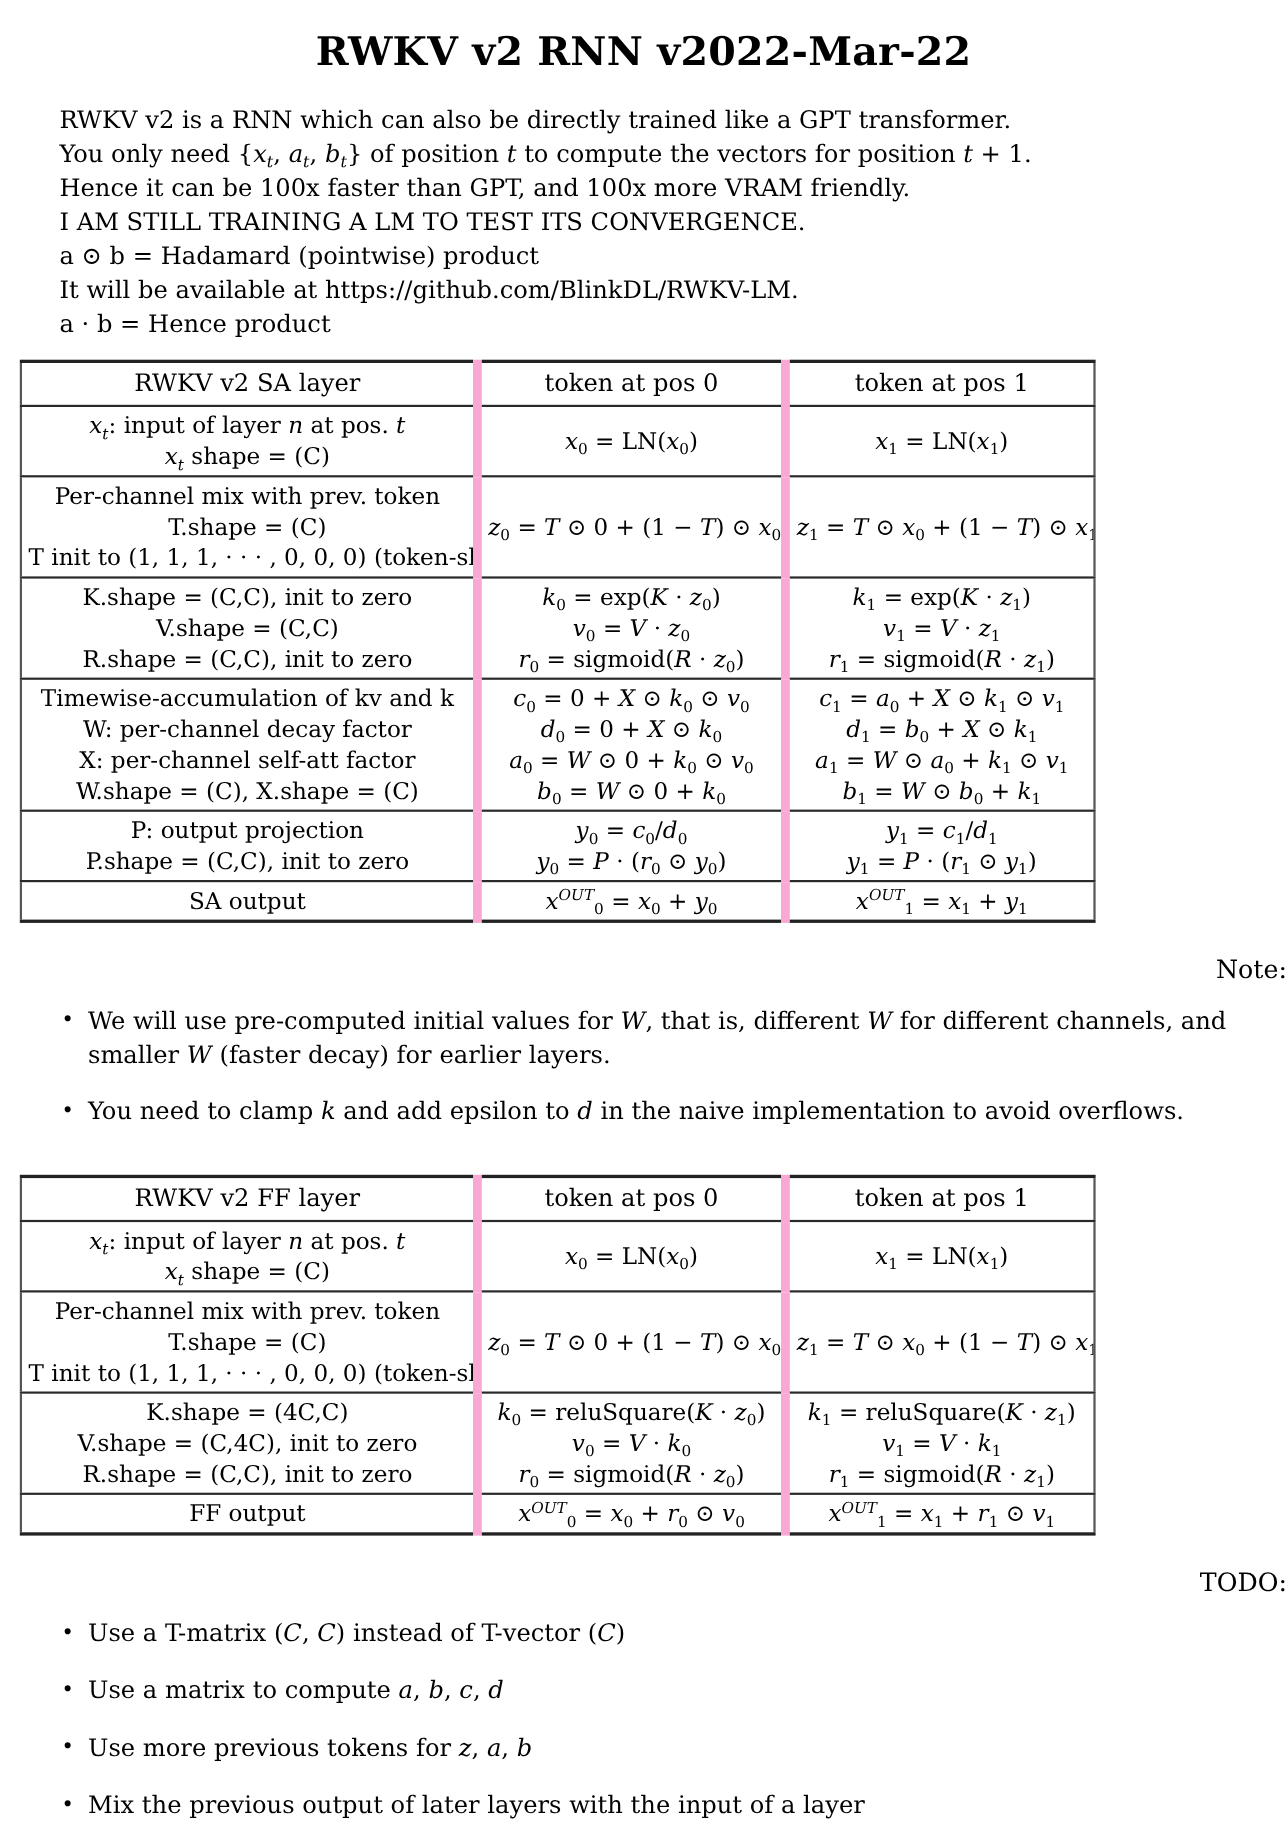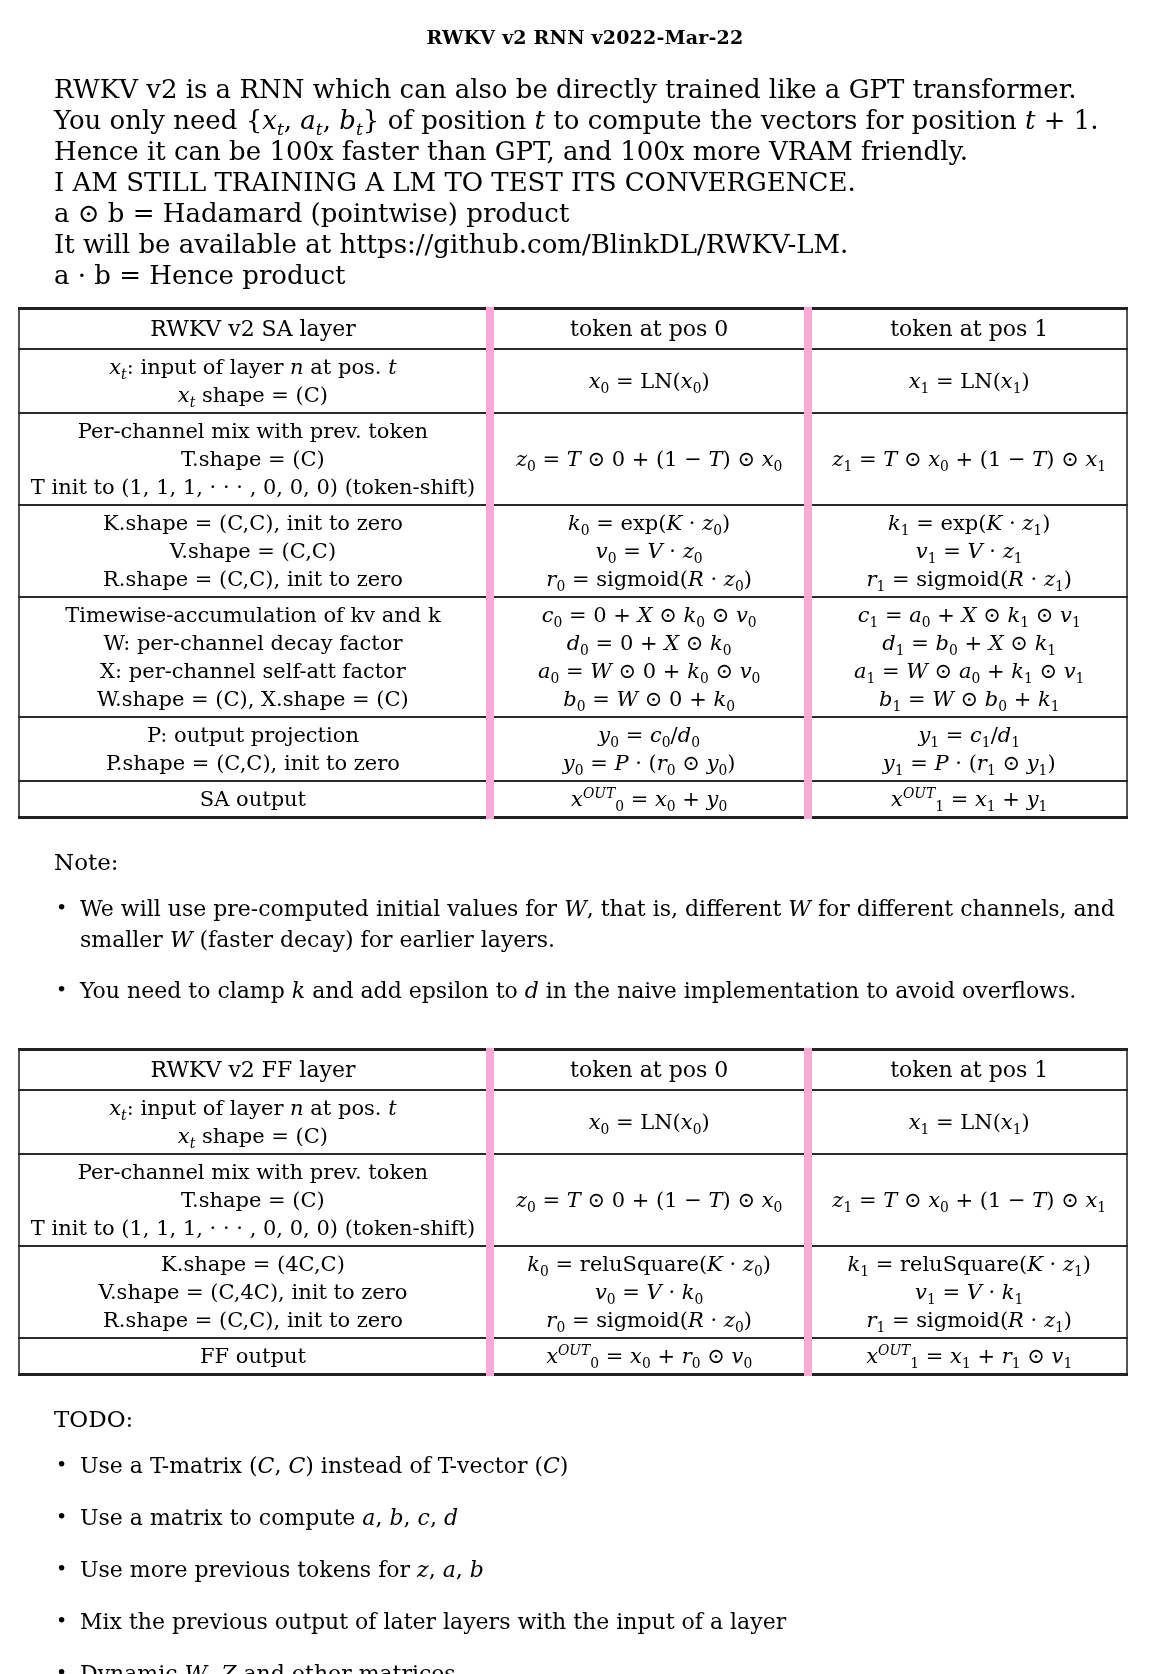--- a/index.html
+++ b/index.html
@@ -8,36 +8,36 @@
     width: 1170px; height: 1674px;
     overflow: hidden;
     font-family: "DejaVu Serif", "DejaVu Sans", serif;
     color: #000000;
   }
   .page { width: 1170px; }
 
   .doc-title {
     margin: 26px 0 0 0;
     text-align: center;
-    font-size: 19px;
+    font-size: 36px;
     font-weight: 700;
     letter-spacing: 0.2px;
   }
 
   .intro {
     margin: 26px 7px 0 54px;
-    font-size: 26px;
+    font-size: 22px;
     line-height: 31px;
   }
   .intro .line { white-space: nowrap; }
 
   table.eqtable {
     border-collapse: collapse;
     table-layout: fixed;
-    width: 1110px;
+    width: 978px;
     margin: 16px 0 0 18px;
     border-top: 3px solid #222;
     border-bottom: 3px solid #222;
     border-left: 2px solid #555;
     border-right: 2px solid #555;
   }
   table.eqtable th, table.eqtable td {
     border-top: 2px solid #2a2a2a;
     border-left: 8px solid #f9a8d4;
     text-align: center;
@@ -55,20 +55,21 @@
   col.c-pos  { width: 28.75%; }
 
   sub, sup { font-size: 66%; line-height: 0; }
   sup { vertical-align: 0.55em; }
   sub { vertical-align: -0.35em; }
   i { font-style: italic; }
 
   .sec-label {
     margin: 30px 0 0 54px;
     font-size: 23px;
+    text-align: right;
   }
   ul.bullets {
     list-style: none;
     margin: 18px 0 0 54px;
     padding: 0;
     width: 1062px;
     font-size: 22px;
     line-height: 31px;
   }
   ul.bullets li {

